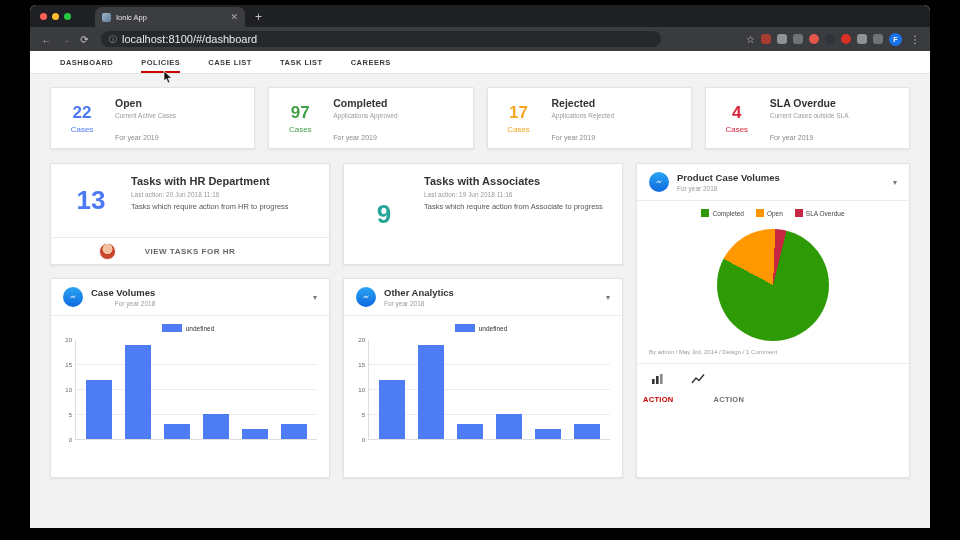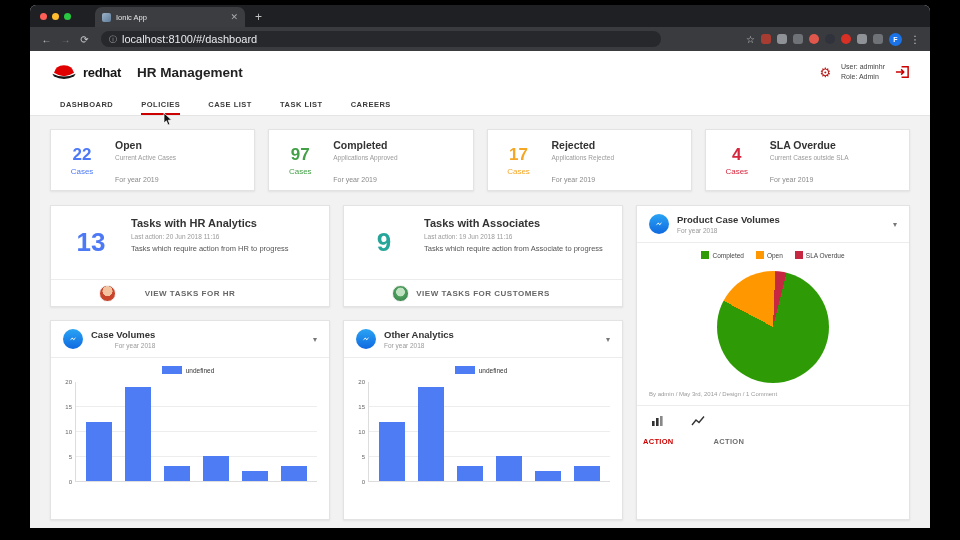--- a/index.html
+++ b/index.html
@@ -142,41 +142,20 @@
       <span class="ext" style="border-radius: 50%; background: rgb(217, 48, 37);"></span>
       <span class="ext" style="background: rgb(143, 147, 152);"></span>
       <span class="ext" style="background: rgb(111, 115, 120);"></span>
       <span class="avatarF">F</span>
       <span class="dots">⋮</span>
     </div>
   </div>
 
   <div class="page">
 
-    <div class="appheader">
-      <div class="brandmark">
-        <svg width="28" height="20" viewBox="0 0 32 24">
-          <path d="M4 13 Q6 4 16 4 Q26 4 28 13 Q22 17 16 17 Q10 17 4 13 Z" fill="#e00000"></path>
-          <path d="M2 14 Q16 21 30 14 L28 17.5 Q16 23 4 17.5 Z" fill="#161616"></path>
-        </svg>
-        <span class="wordmark">redhat</span>
-      </div>
-      <span class="apptitle">HR Management</span>
-      <div class="hdr-right">
-        <span class="gear">⚙</span>
-        <div class="userblock">
-          <div>User: adminhr</div>
-          <div>Role: Admin</div>
-        </div>
-        <svg width="15" height="14" viewBox="0 0 16 14">
-          <path d="M7 1.5 H14 V12.5 H7" fill="none" stroke="#c00" stroke-width="1.6"></path>
-          <path d="M1 7 H9 M6.5 4.2 L9.3 7 L6.5 9.8" fill="none" stroke="#c00" stroke-width="1.6"></path>
-        </svg>
-      </div>
-    </div>
 
     <div class="apptabs">
       <span class="apptab">DASHBOARD</span>
       <span class="apptab active">
         <span>POLICIES</span>
         <svg class="cursor" width="10" height="13" viewBox="0 0 10 13">
           <path d="M1 0 L1 10 L3.4 7.8 L5 12 L6.8 11.2 L5.2 7.2 L8.5 7 Z" fill="#111" stroke="#fff" stroke-width="0.7"></path>
         </svg>
       </span>
       <span class="apptab">CASE LIST</span>
@@ -232,43 +211,39 @@
           </div>
         </div>
       </div>
 
       <div class="mainrow">
 
         <div class="card taskcard" style="grid-column:1; grid-row:1;">
           <div class="tasktop">
             <div class="tasknum" style="color: rgb(77, 121, 246);">13</div>
             <div class="taskinfo">
-              <div class="t">Tasks with HR Analytics</div>
+              <div class="t">Tasks with HR Department</div>
               <div class="la">Last action: 20 Jun 2018 11:16</div>
               <div class="d">Tasks which require action from HR to progress</div>
             </div>
           </div>
           <div class="taskbar">
             <span class="avatar hr"></span>
             <span class="btn">VIEW TASKS FOR HR</span>
           </div>
         </div>
 
         <div class="card taskcard" style="grid-column:2; grid-row:1;">
           <div class="tasktop">
             <div class="tasknum" style="color: rgb(38, 166, 154);">9</div>
             <div class="taskinfo">
               <div class="t">Tasks with Associates</div>
               <div class="la">Last action: 19 Jun 2018 11:16</div>
               <div class="d">Tasks which require action from Associate to progress</div>
             </div>
-          </div>
-          <div class="taskbar">
-            <span class="avatar cu"></span>
-            <span class="btn">VIEW TASKS FOR CUSTOMERS</span>
           </div>
         </div>
 
         <div class="card piecard">
           <div class="cardheader">
             <span class="msngr">
               <svg width="12" height="12" viewBox="0 0 20 20">
                   <path d="M4.5 12.5 L8.6 7.6 L11 9.8 L15.5 6.8 L11.4 11.9 L9 9.7 Z" fill="#fff"></path>
                 </svg>
             </span>

